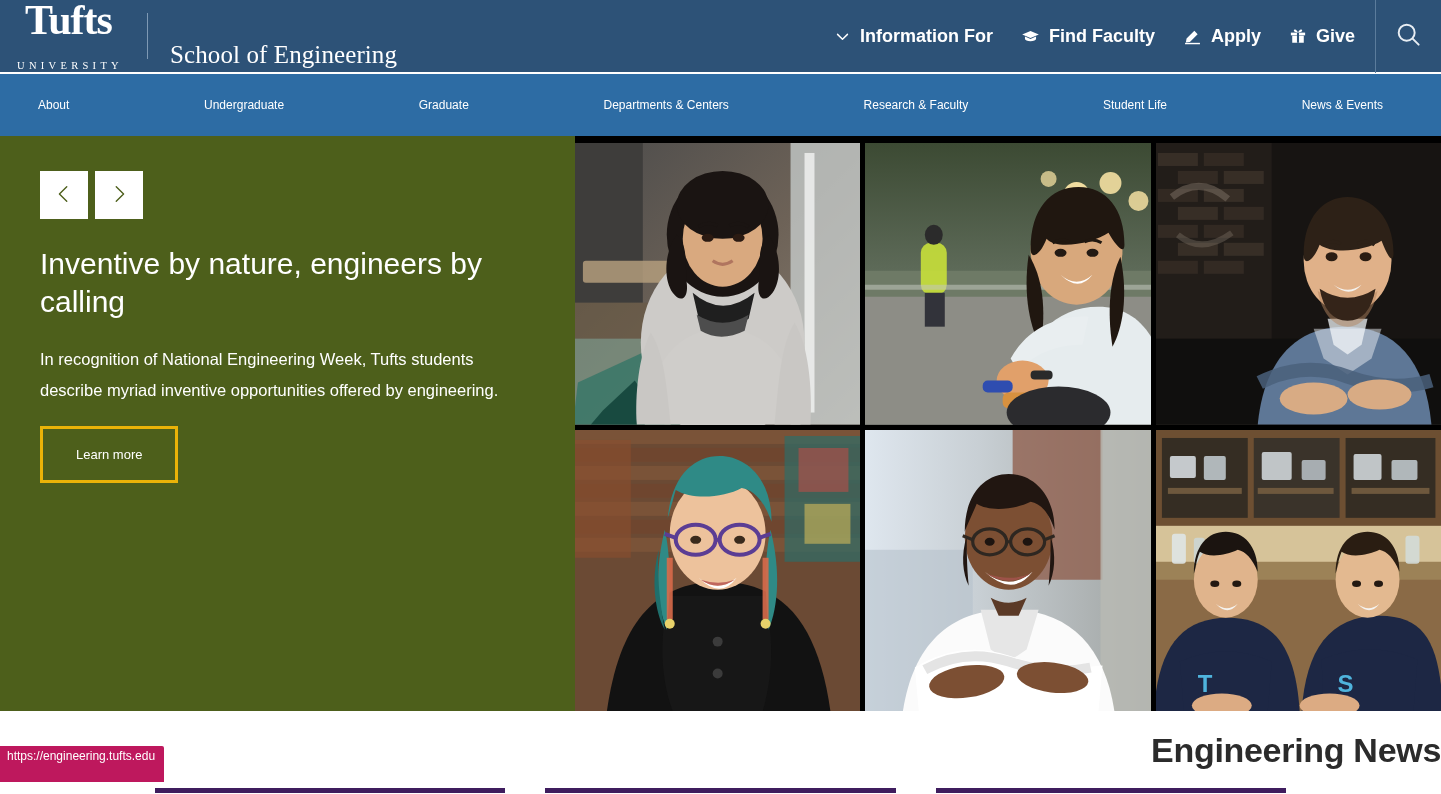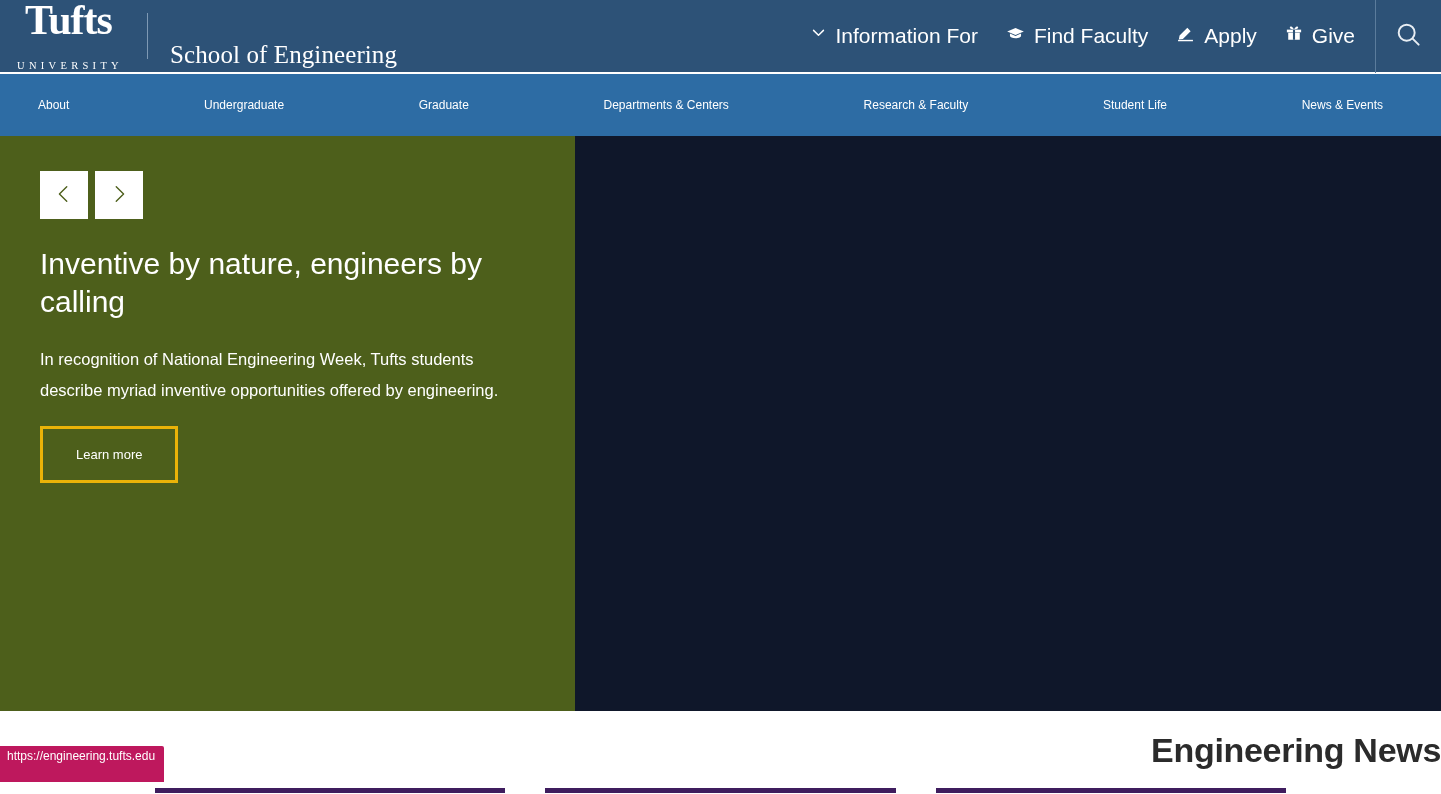--- a/index.html
+++ b/index.html
@@ -65,27 +65,28 @@
 
   .util-nav {
     margin-left: auto;
     display: flex;
     align-items: center;
     height: 100%;
     padding-right: 6px;
   }
   .util-item {
     display: flex;
-    align-items: flex-start;
+    align-items: center;
     gap: 9px;
     color: #ffffff;
-    font-size: 21px;
+    font-size: 18px;
     padding: 6px 14px;
     cursor: pointer;
     white-space: nowrap;
+    font-weight: bold;
   }
   .util-item .ui-icon { display: flex; align-items: center; }
 
   .search-box {
     width: 66px;
     height: 74px;
     border-left: 1px solid #5b7c9c;
     display: flex;
     align-items: center;
     justify-content: center;
@@ -110,21 +111,20 @@
   }
   .nav-spacer { flex: 1 1 auto; }
 
   
   .hero {
     position: relative;
     height: 575px;
     background: #0f172a;
     display: flex;
     overflow: hidden;
-    flex-direction: column;
   }
   .hero-left {
     width: 575px;
     flex: 0 0 575px;
     padding: 35px 45px 0 40px;
     background: #4d5f1b;
   }
   .carousel-ctrls { display: flex; gap: 7px; margin-bottom: 26px; }
   .car-btn {
     width: 48px; height: 48px;

